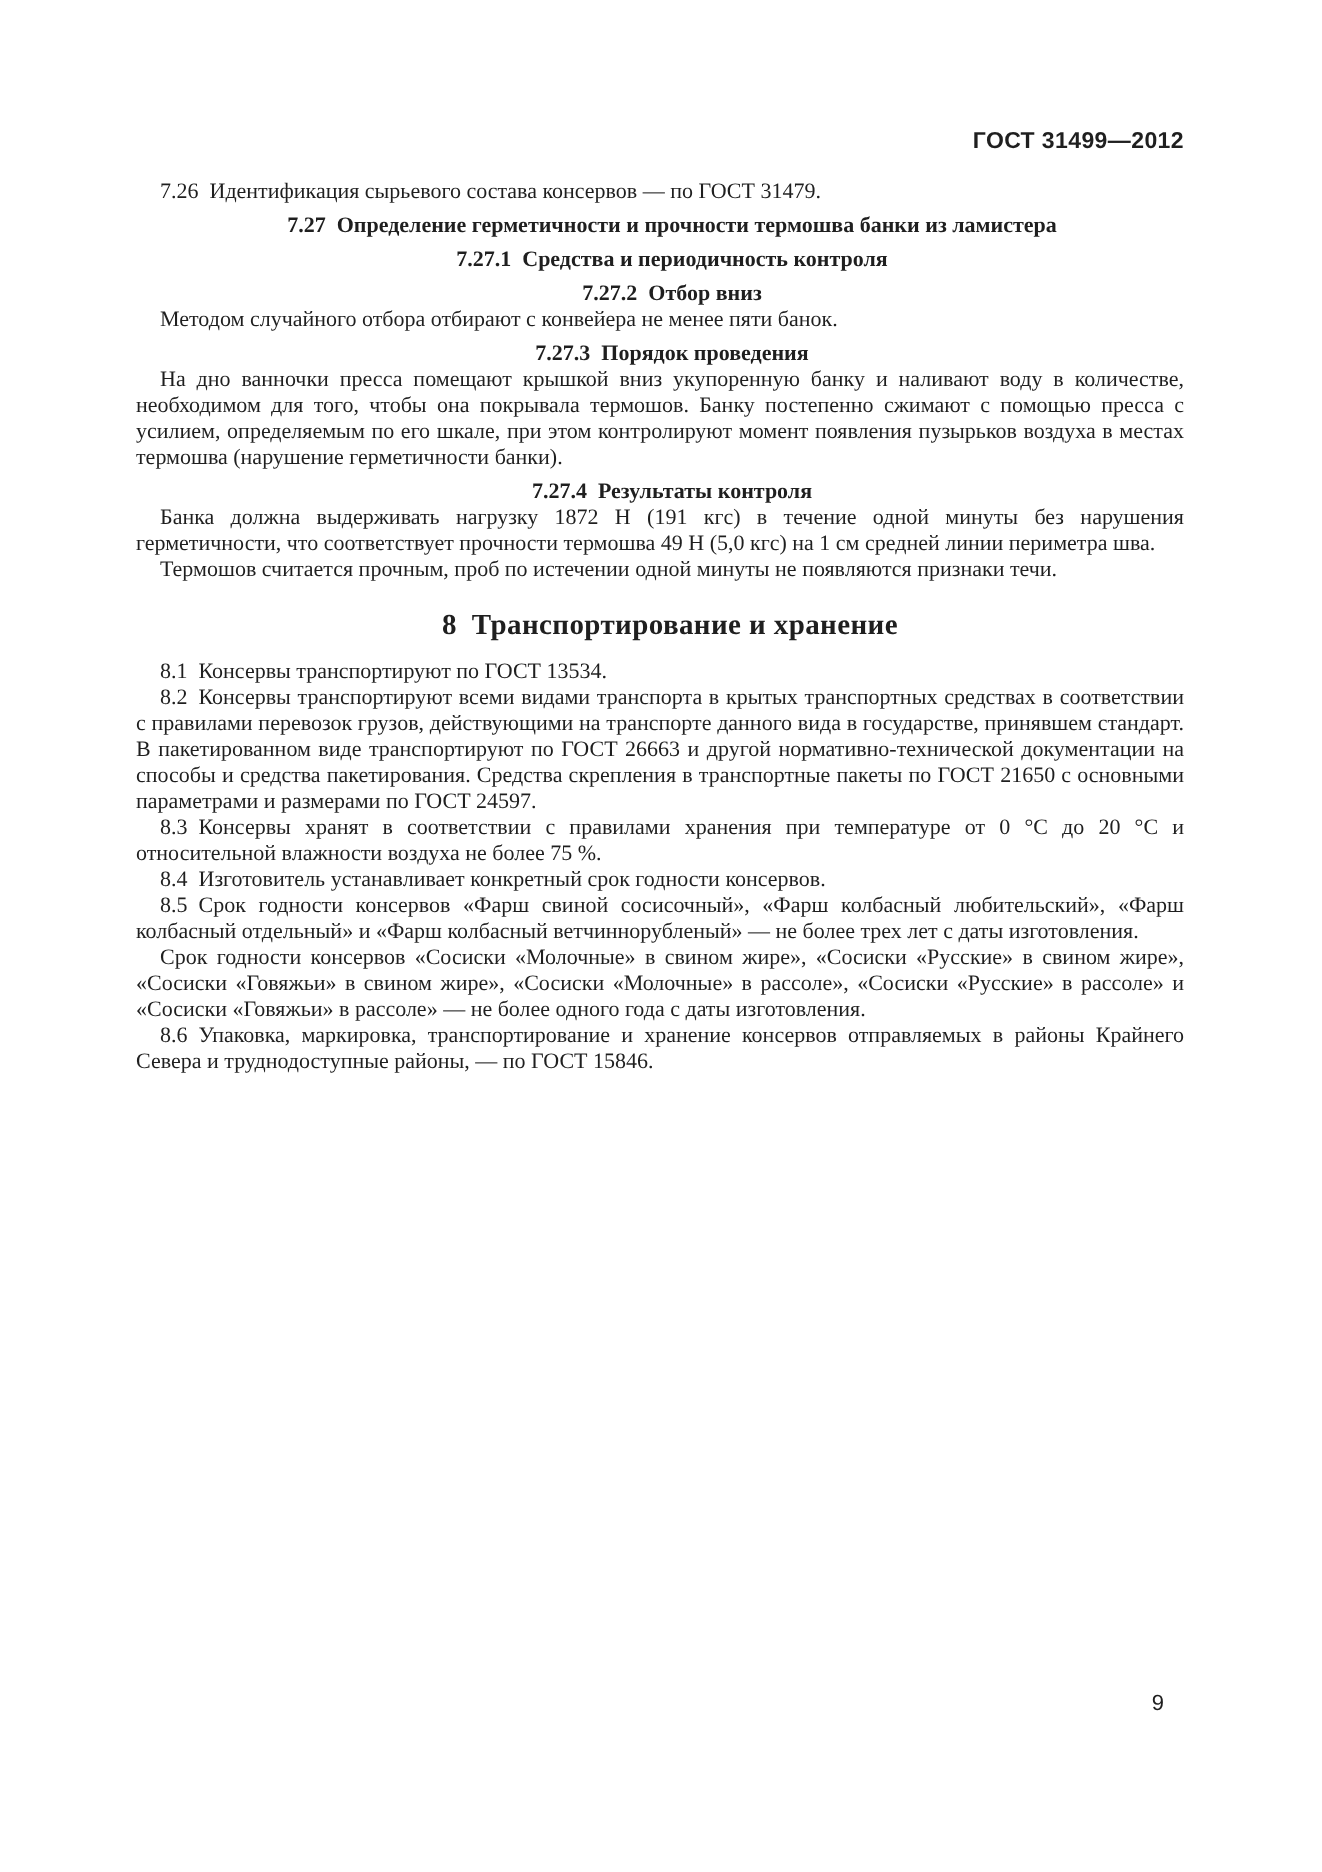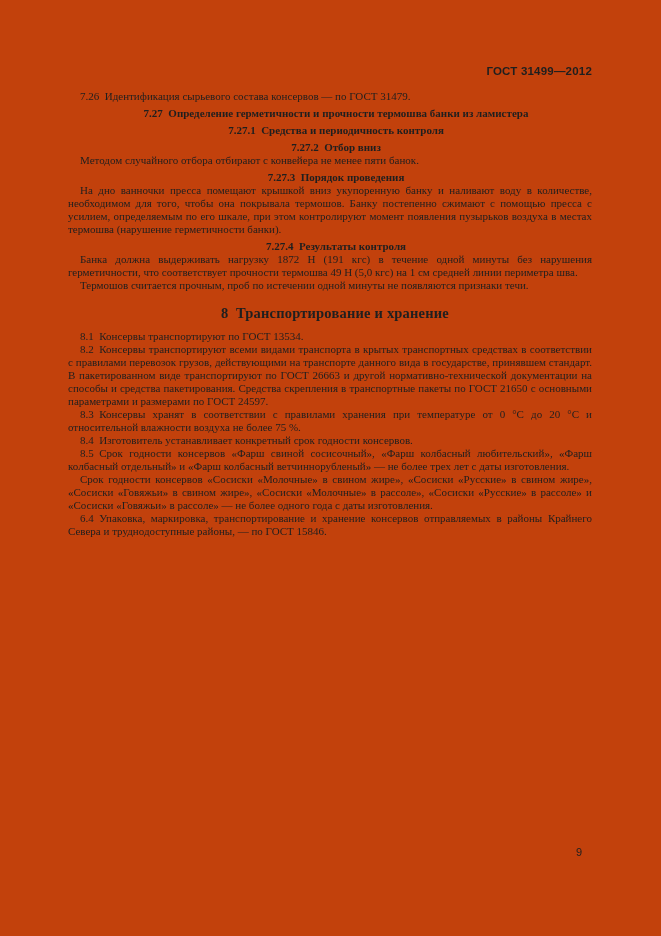--- a/index.html
+++ b/index.html
@@ -1,20 +1,20 @@
 <!DOCTYPE html>
 <html lang="ru"><head>
 <meta charset="utf-8">
 <style>
   html, body { margin: 0; padding: 0; background: #e8e8e8; }
   .page {
     position: relative;
     width: 661px;
     height: 936px;
-    background: #c2410c;
+    background: #ffffff;
     font-family: "Liberation Sans", sans-serif;
     color: #1f1f1f;
     overflow: hidden;
   }
   .doc-header {
     position: absolute;
     top: 65px;
     left: 68px;
     width: 524px;
     text-align: right;
@@ -78,18 +78,18 @@
     <p class="blk h3">7.27.4 Результаты контроля</p>
     <p class="blk">Банка должна выдерживать нагрузку 1872 Н (191 кгс) в течение одной минуты без нарушения герметичности, что соответствует прочности термошва 49 Н (5,0 кгс) на 1 см средней линии периметра шва.</p>
     <p class="blk">Термошов считается прочным, проб по истечении одной минуты не появляются признаки течи.</p>
     <p class="blk h2">8 Транспортирование и хранение</p>
     <p class="blk">8.1 Консервы транспортируют по ГОСТ 13534.</p>
     <p class="blk">8.2 Консервы транспортируют всеми видами транспорта в крытых транспортных средствах в соответствии с правилами перевозок грузов, действующими на транспорте данного вида в государстве, принявшем стандарт. В пакетированном виде транспортируют по ГОСТ 26663 и другой нормативно-технической документации на способы и средства пакетирования. Средства скрепления в транспортные пакеты по ГОСТ 21650 с основными параметрами и размерами по ГОСТ 24597.</p>
     <p class="blk">8.3 Консервы хранят в соответствии с правилами хранения при температуре от 0 °С до 20 °С и относительной влажности воздуха не более 75 %.</p>
     <p class="blk">8.4 Изготовитель устанавливает конкретный срок годности консервов.</p>
     <p class="blk">8.5 Срок годности консервов «Фарш свиной сосисочный», «Фарш колбасный любительский», «Фарш колбасный отдельный» и «Фарш колбасный ветчиннорубленый» — не более трех лет с даты изготовления.</p>
     <p class="blk">Срок годности консервов «Сосиски «Молочные» в свином жире», «Сосиски «Русские» в свином жире», «Сосиски «Говяжьи» в свином жире», «Сосиски «Молочные» в рассоле», «Сосиски «Русские» в рассоле» и «Сосиски «Говяжьи» в рассоле» — не более одного года с даты изготовления.</p>
-    <p class="blk">6.4 Упаковка, маркировка, транспортирование и хранение консервов отправляемых в районы Крайнего Севера и труднодоступные районы, — по ГОСТ 15846.</p>
+    <p class="blk">8.6 Упаковка, маркировка, транспортирование и хранение консервов отправляемых в районы Крайнего Севера и труднодоступные районы, — по ГОСТ 15846.</p>
   </div>
 
   <div class="page-number">9</div>
 
 </div>
 
 </body></html>

